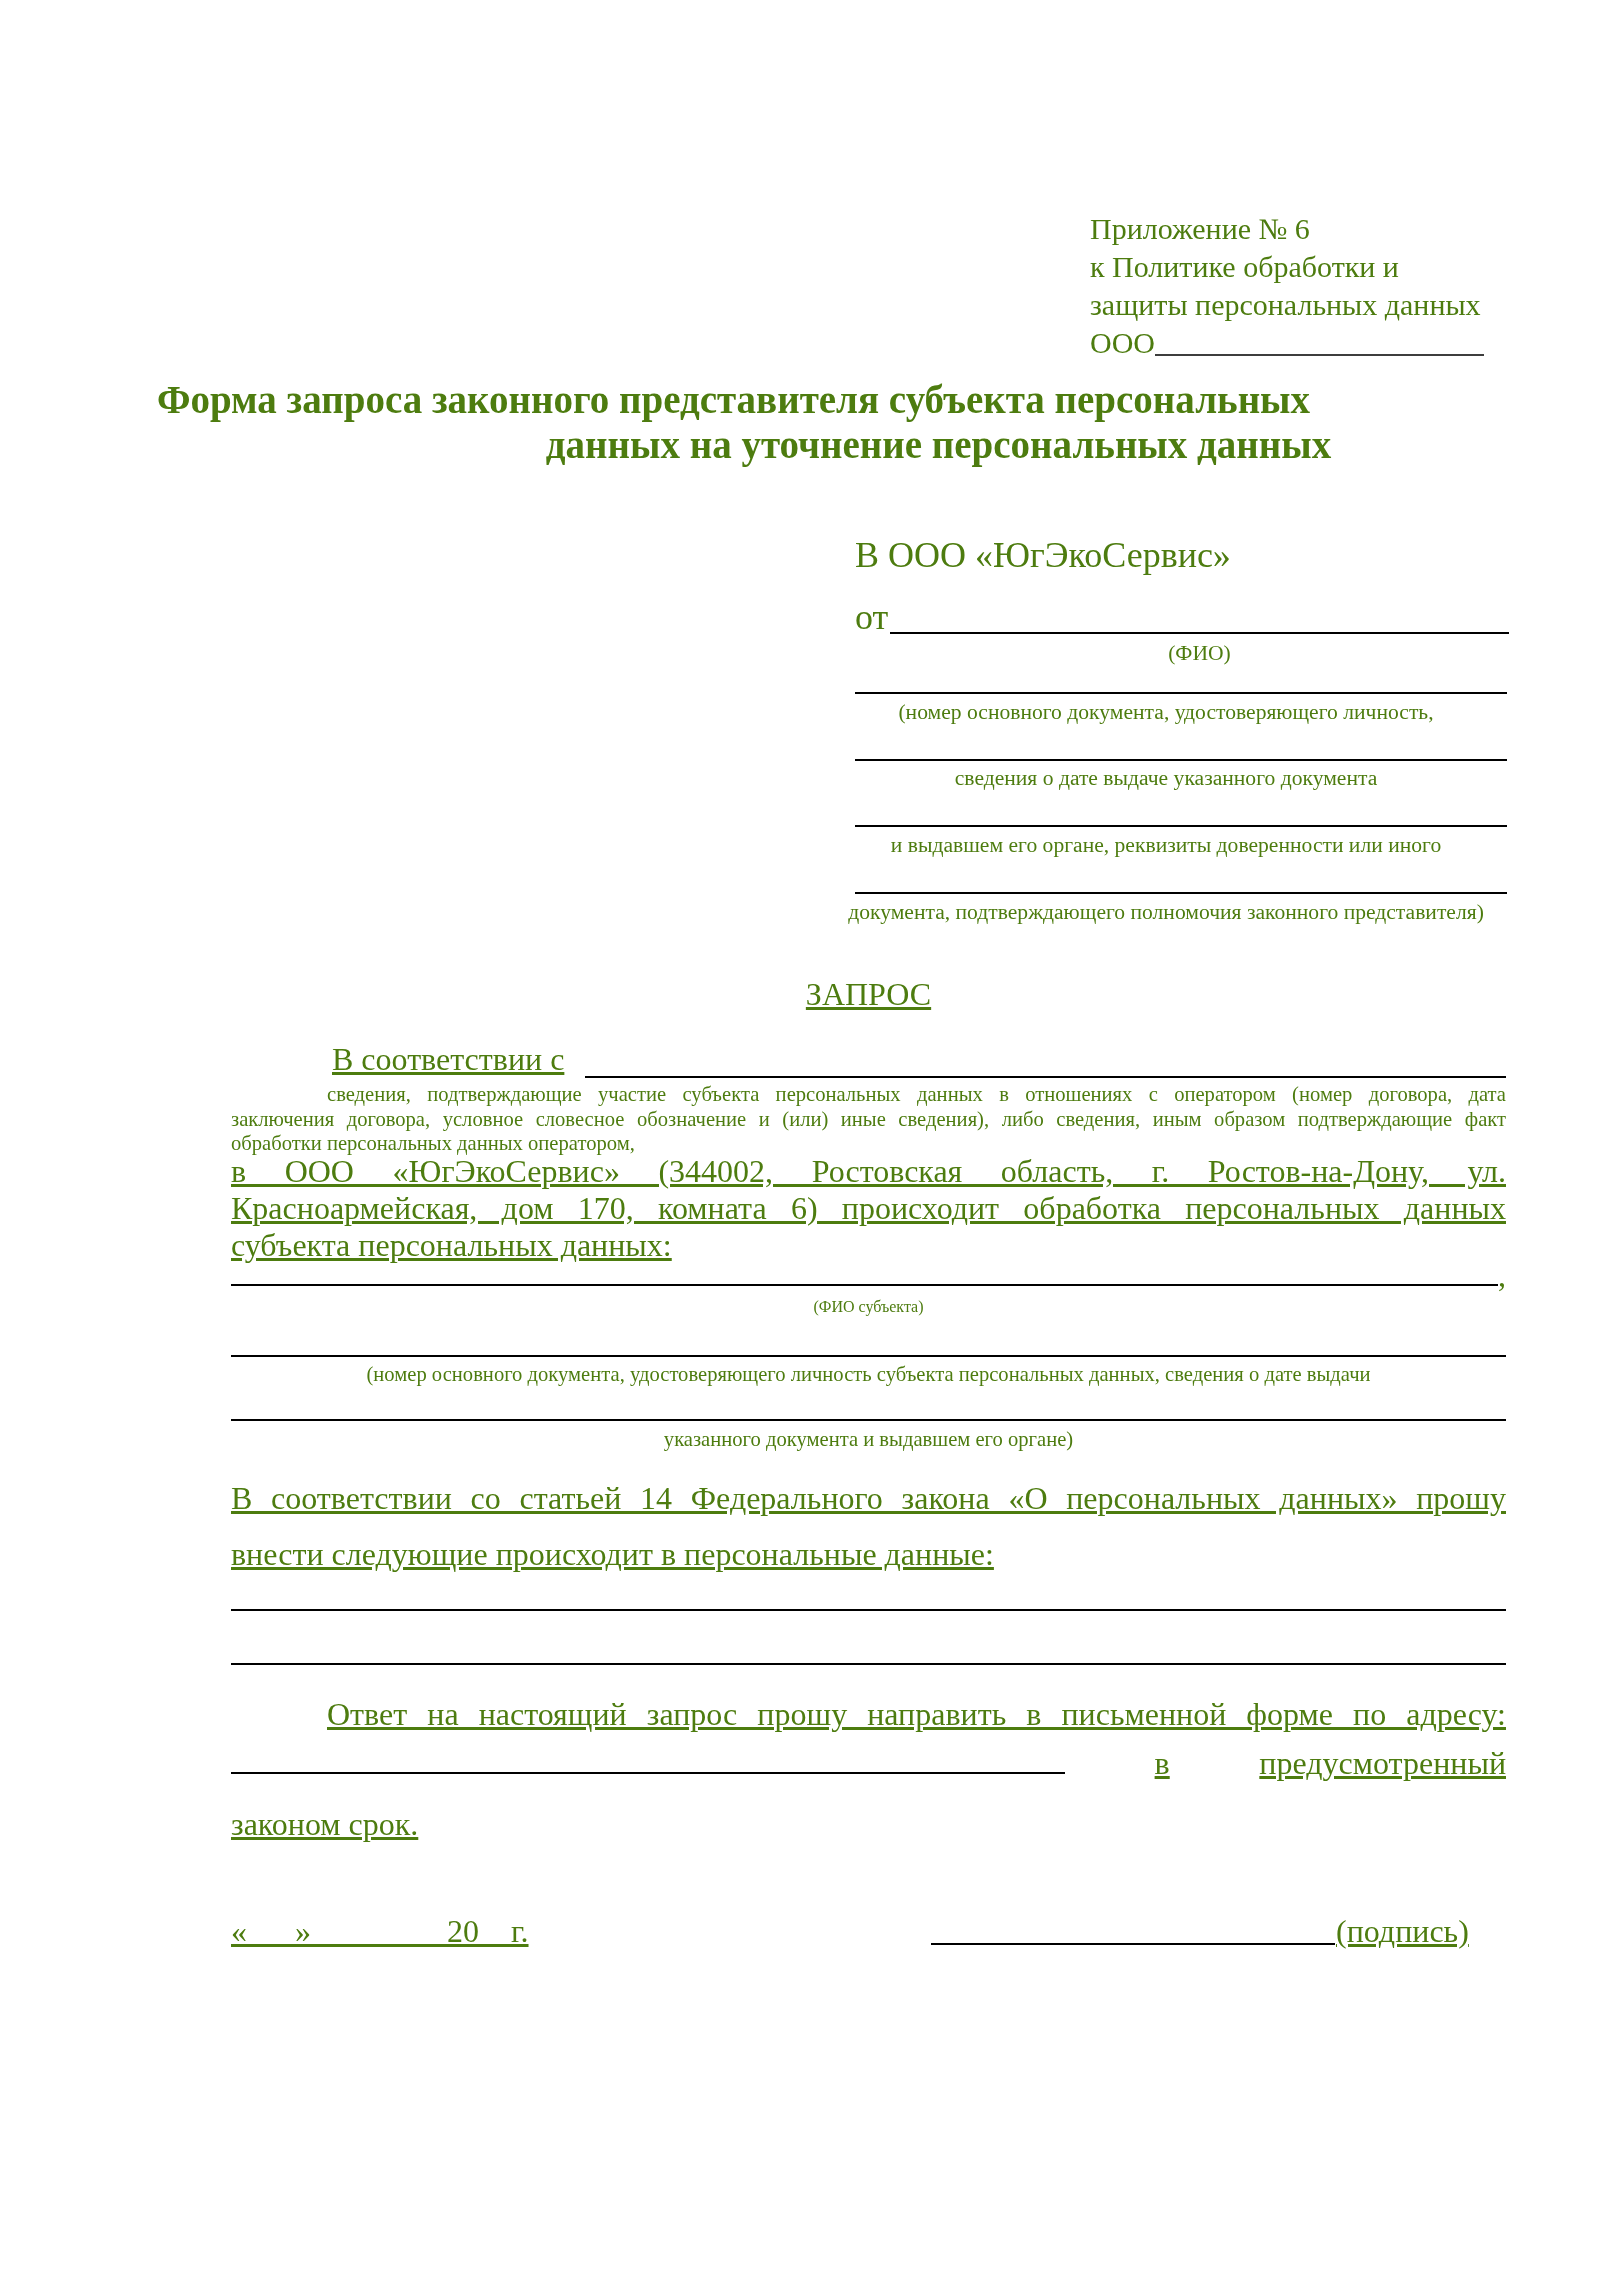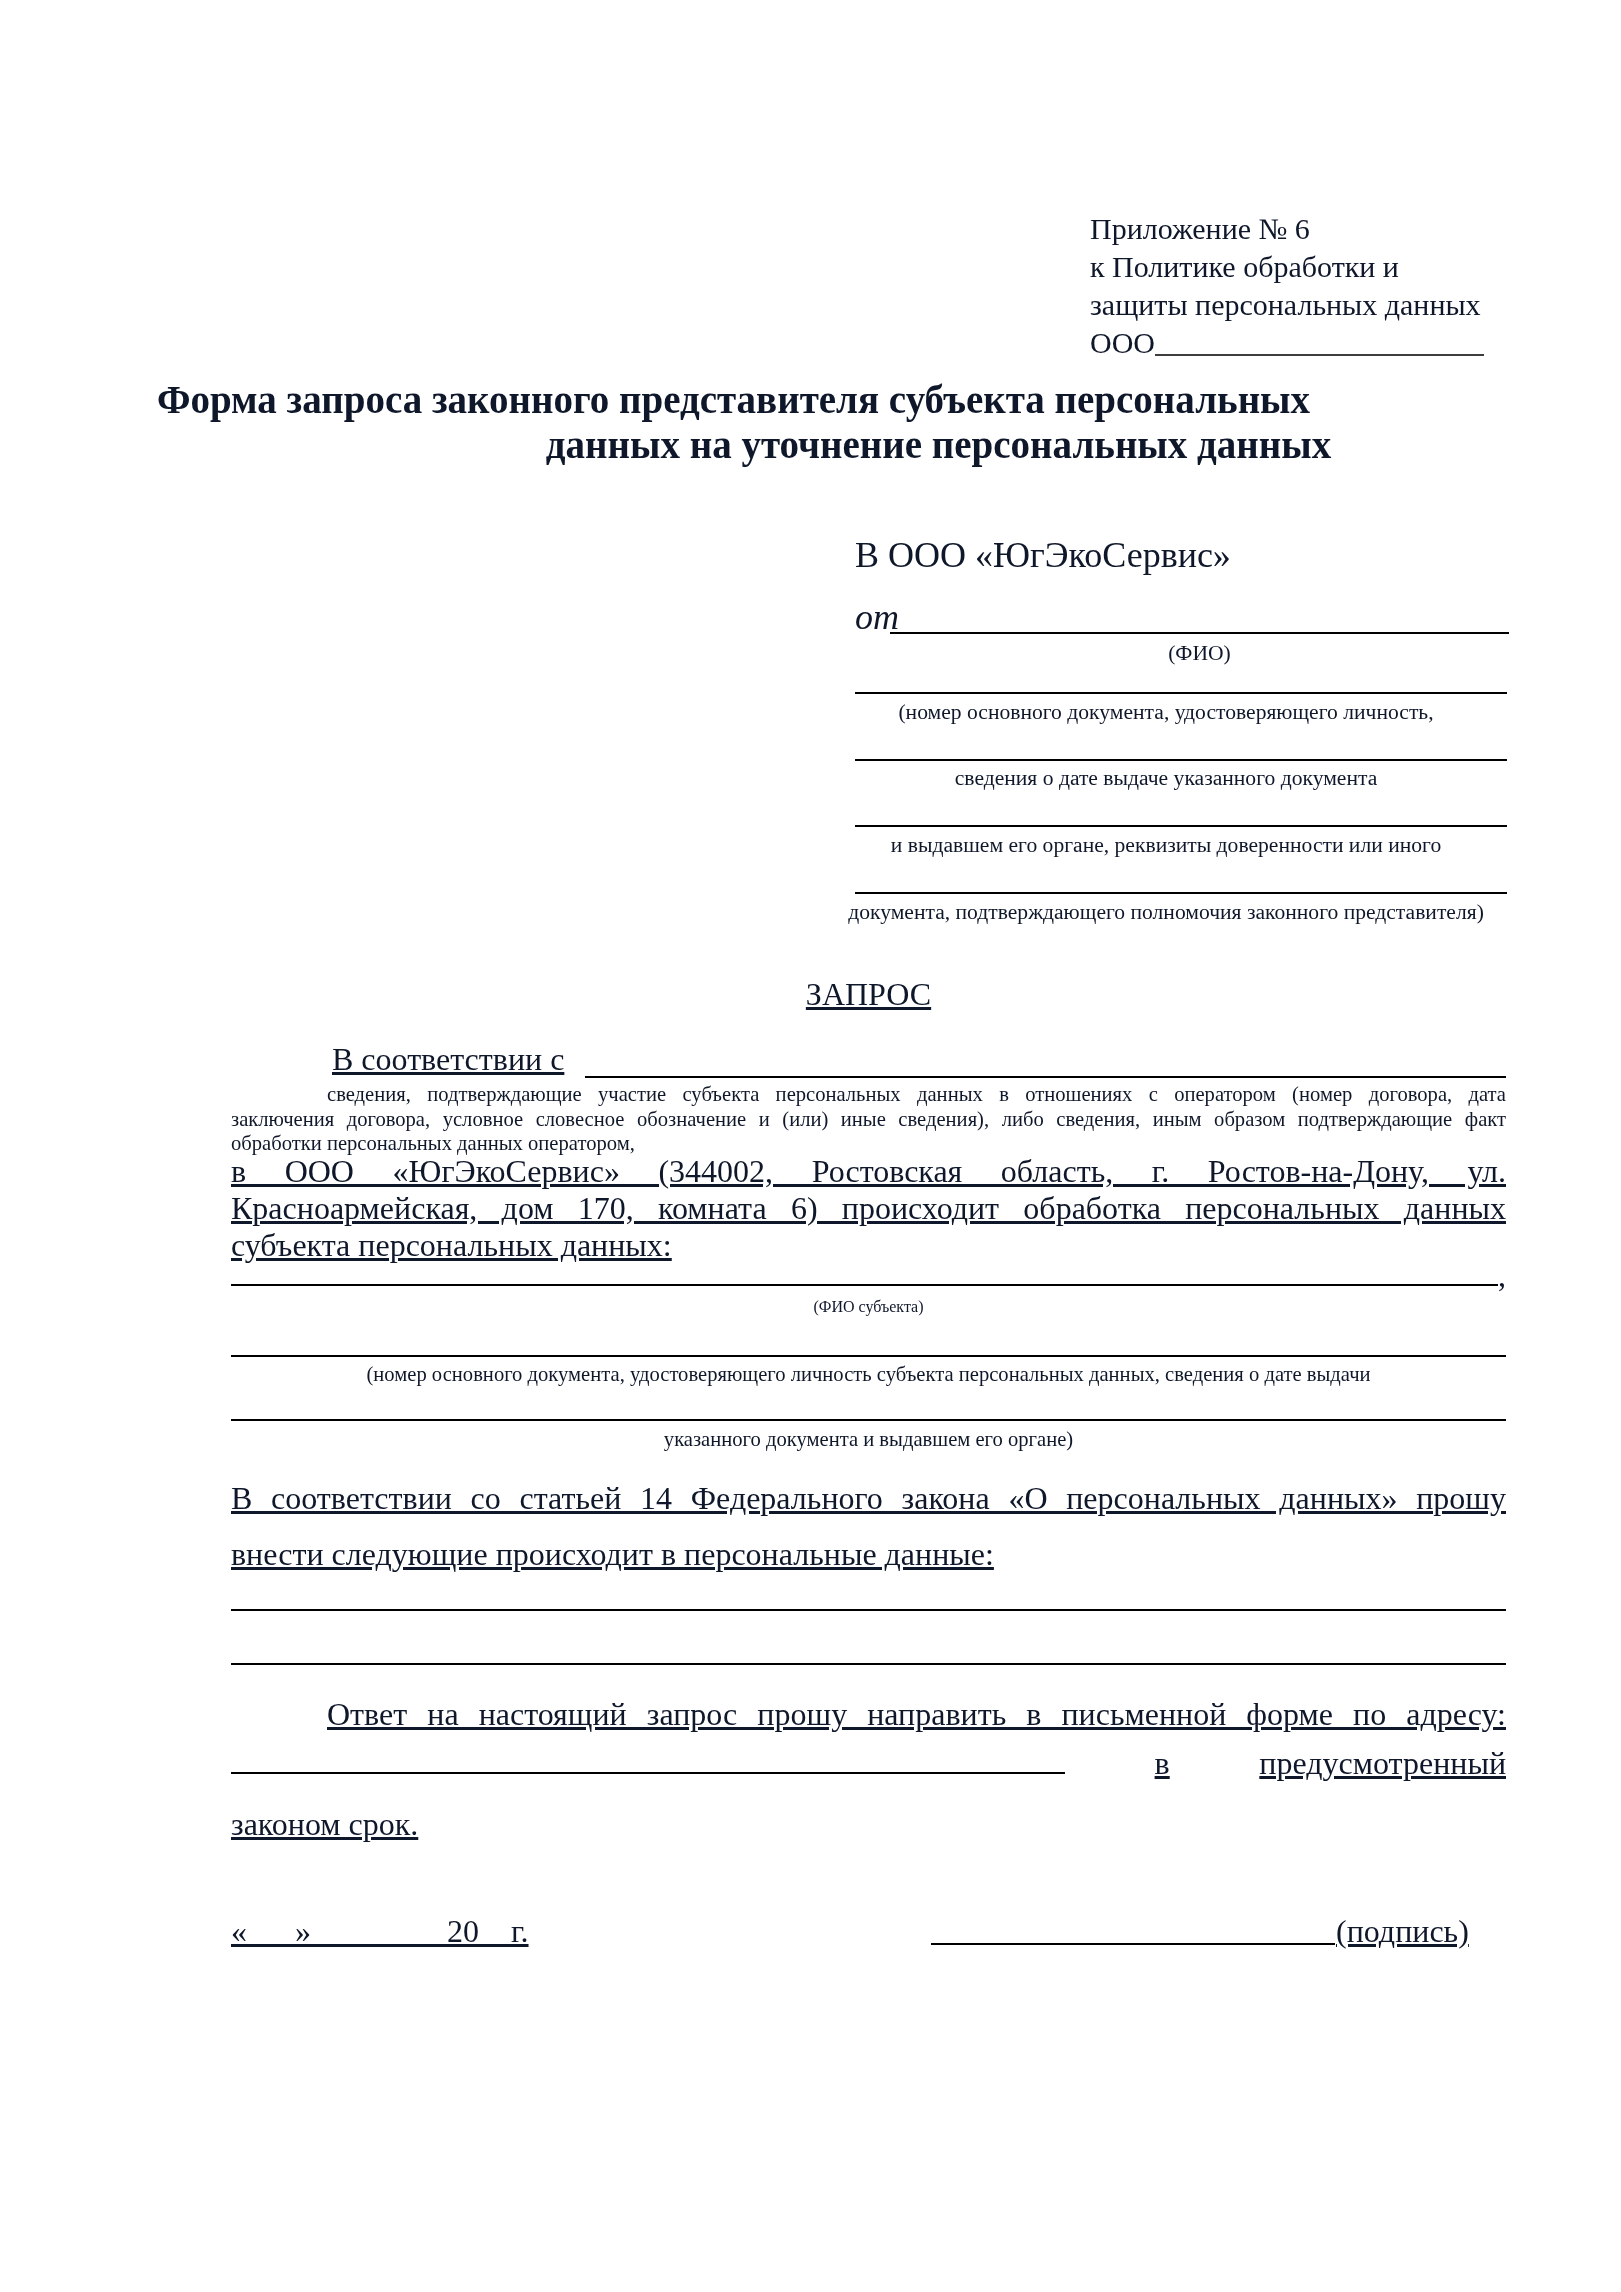--- a/index.html
+++ b/index.html
@@ -1,20 +1,20 @@
 <!DOCTYPE html>
 <html lang="ru"><head>
 <meta charset="utf-8">
 <style>
   html,body{margin:0;padding:0;background:#ffffff;}
   #page{
     position:relative;
     width:1621px;height:2293px;
     background:#ffffff;
-    color:#0f172a;
+    color:#4d7c0f;
     font-family:"Liberation Serif","DejaVu Serif",serif;
     overflow:hidden;
   }
   .abs{position:absolute;}
   .body-t{font-size:32px;line-height:37px;text-decoration:underline;}
   .addr-t{font-size:36px;line-height:43px;}
   .appx-t{font-size:30px;line-height:38px;}
   .cap-t{font-size:21.6px;line-height:25.5px;}
   .title-t{font-size:39px;font-weight:bold;line-height:45px;}
   .center{text-align:center;}
@@ -38,21 +38,21 @@
     <div>к Политике обработки и</div>
     <div>защиты персональных данных</div>
     <div class="nowrap"><span>ООО</span><span class="thin-blank"></span></div>
   </div>
 
   <div class="abs title-t center" style="left:0;top:377px;width:1467px;">Форма запроса законного представителя субъекта персональных</div>
   <div class="abs title-t center" style="left:268px;top:422px;width:1341px;">данных на уточнение персональных данных</div>
 
   <div class="abs addr-t" style="left:855px;top:534px;">В ООО «ЮгЭкоСервис»</div>
 
-  <div class="abs addr-t" style="left:855px;top:596px;font-style:italic;">от</div>
+  <div class="abs addr-t" style="left:855px;top:596px;">от</div>
   <div class="abs bline" style="left:890px;top:632px;width:619px;"></div>
   <div class="abs cap-t center" style="left:890px;top:641px;width:619px;">(ФИО)</div>
 
   <div class="abs bline" style="left:855px;top:692px;width:652px;"></div>
   <div class="abs cap-t center" style="left:823px;top:700px;width:686px;">(номер основного документа, удостоверяющего личность,</div>
 
   <div class="abs bline" style="left:855px;top:759px;width:652px;"></div>
   <div class="abs cap-t center" style="left:823px;top:766px;width:686px;">сведения о дате выдаче указанного документа</div>
 
   <div class="abs bline" style="left:855px;top:825px;width:652px;"></div>

